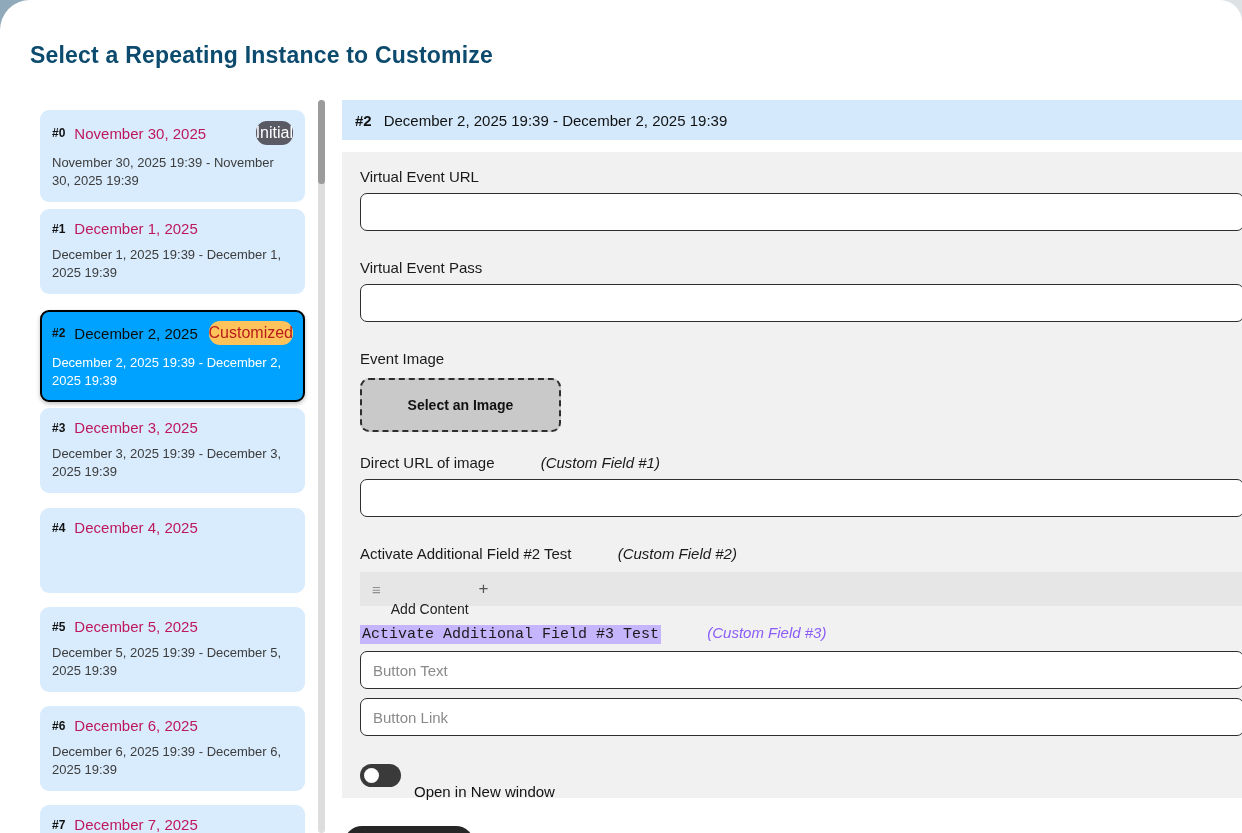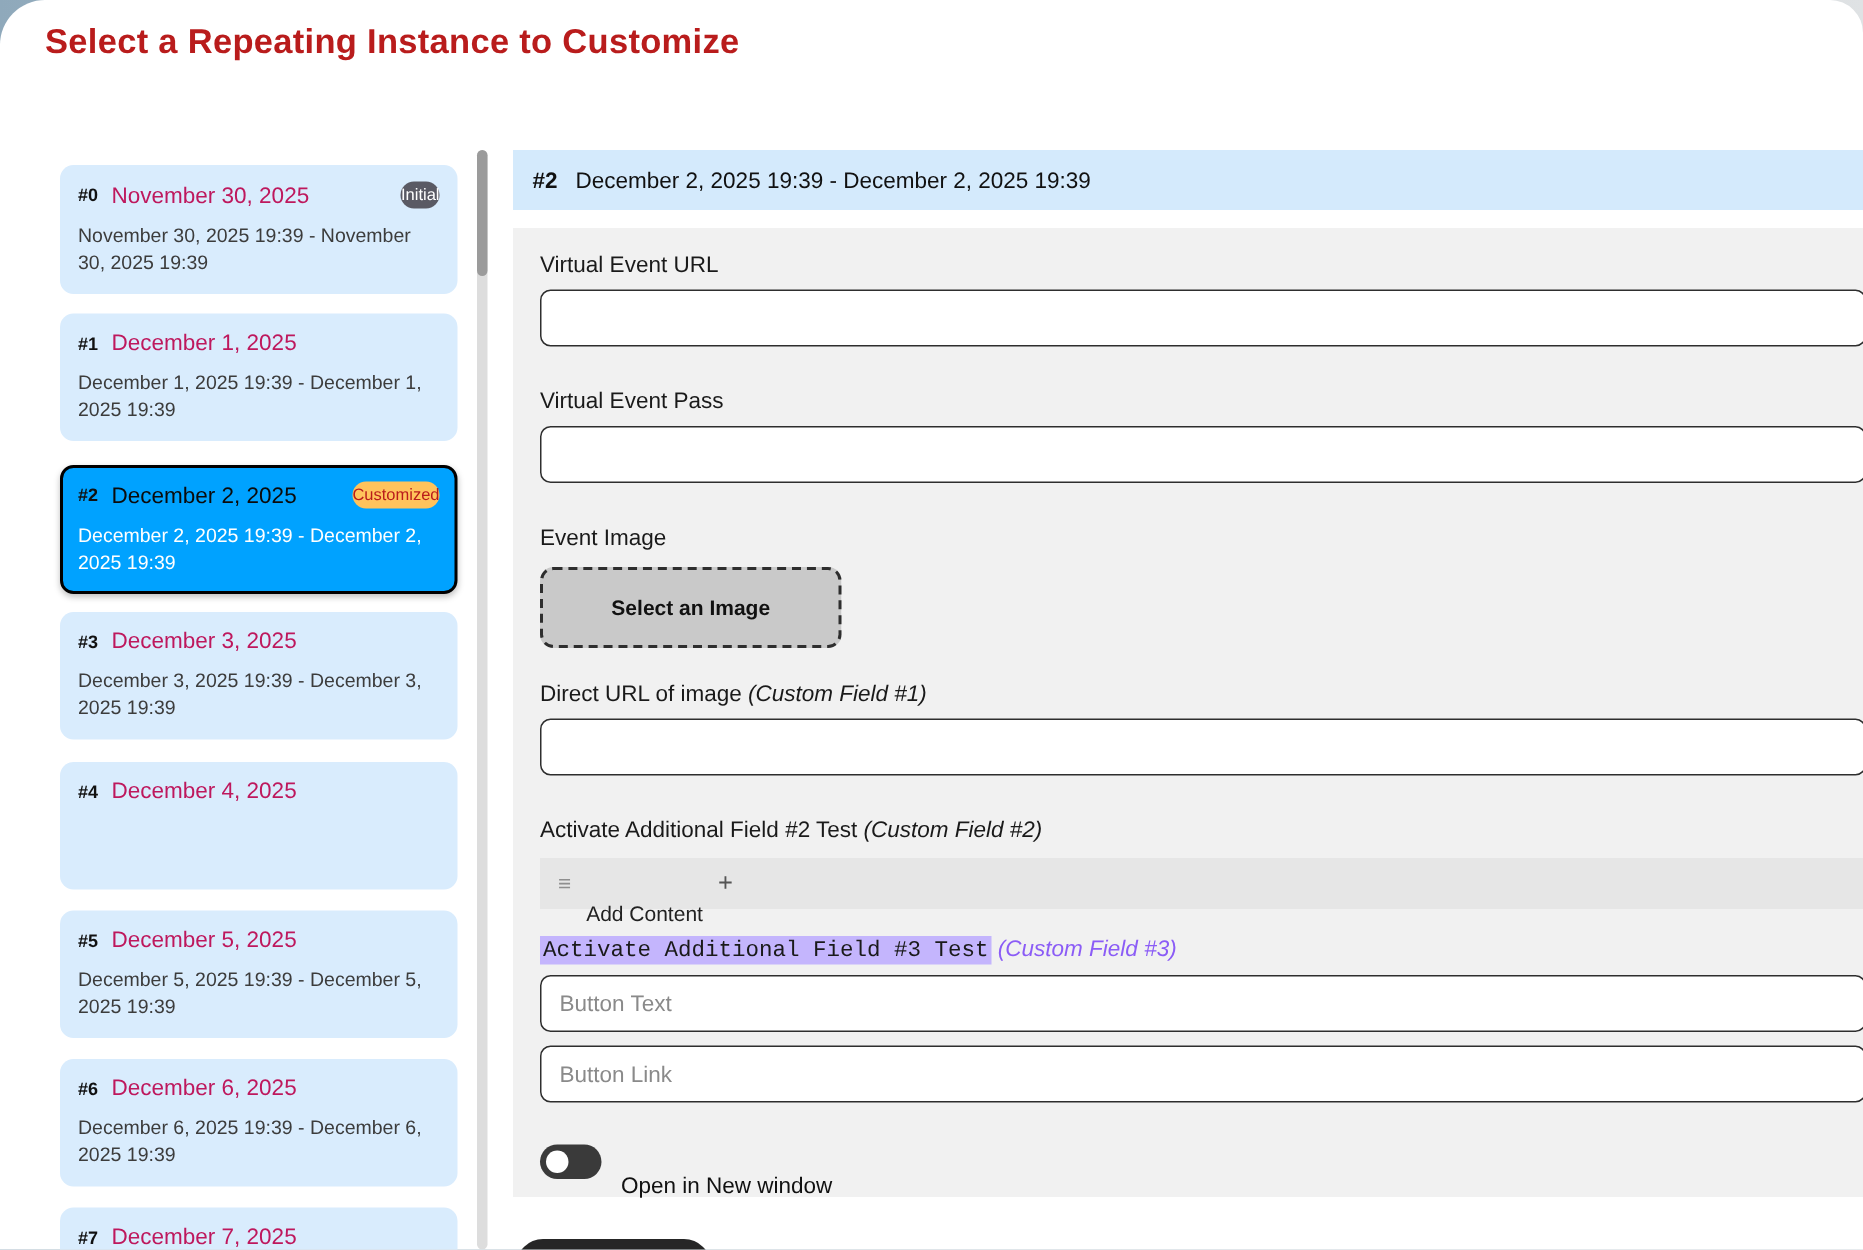--- a/index.html
+++ b/index.html
@@ -11,40 +11,40 @@
     background: linear-gradient(90deg, #8fa9bb 0%, #aebfc9 30%, #dfe2e4 100%);
   }
   .sheet {
     position: absolute; inset: 0;
     background: #ffffff;
     border-radius: 30px 22px 0 0;
     overflow: hidden;
   }
 
   .page-title {
-    position: absolute; left: 30px; top: 14px;
-    font-size: 23px; font-weight: 800; color: #b91c1c;
+    position: absolute; left: 30px; top: 42px;
+    font-size: 23px; font-weight: 800; color: #0c4a6e;
     letter-spacing: 0.2px;
   }
 
   
   .sidebar {
     position: absolute; left: 40px; top: 110px; width: 265px; height: 723px;
   }
   .card {
     position: absolute; left: 0; width: 265px; min-height: 85px;
     background: #d9ecfd; border-radius: 9px; padding: 11px 12px 12px 12px;
     cursor: pointer;
   }
   .card .title-row { display: flex; align-items: center; gap: 9px; }
   .card .idx { font-size: 12px; font-weight: 700; color: #111; }
   .card .date { font-size: 15px; font-weight: 500; color: #be185d; flex: 1; white-space: nowrap; overflow: hidden; }
   .card .range { margin-top: 9px; font-size: 13px; line-height: 18px; color: #3c3c3c; }
   .badge {
-    font-size: 11px; padding: 3px 0; border-radius: 11px; white-space: nowrap;
+    font-size: 16px; padding: 3px 0; border-radius: 11px; white-space: nowrap;
   }
   .badge.initial { background: #5a5a64; color: #fff; }
   .badge.customized { background: #ffc35c; color: #b91c1c; }
   .card.selected {
     background: #00a2ff; border: 2px solid #000;
     box-shadow: 0 2px 4px rgba(0,0,0,0.25);
     padding: 9px 10px 10px 10px;
   }
   .card.selected .range { color: #ffffff; }
   .card.selected .date { color: #0b0b0b; }
@@ -65,21 +65,21 @@
     background: #d4eafc; display: flex; align-items: center; padding-left: 13px;
     font-size: 15px; color: #111;
   }
   .main-header .idx { font-weight: 700; margin-right: 12px; }
 
   .form-panel {
     position: absolute; left: 342px; top: 152px; width: 920px; height: 646px;
     background: #f1f1f1; padding: 16px 18px 0 18px;
   }
   .field-label { font-size: 15px; color: #1a1a1a; }
-  .field-label .suffix { font-style: italic; }
+  .field-label .suffix { font-style: italic; margin-left: 42px; }
   .field-label .suffix.gray { color: #8b5cf6; }
   .hl-green { background: #c4b5fd; padding: 1px 2px; font-family: Liberation Mono, monospace; }
 
   .text-input {
     display: block; width: 100%; height: 38px; margin-top: 8px;
     background: #fff; border: 1px solid #2e2e2e; border-radius: 7px;
     font-size: 15px; color: #111; padding: 0 12px;
     font-family: "Liberation Sans", sans-serif;
   }
   .text-input::placeholder { color: #8a8a8a; }

